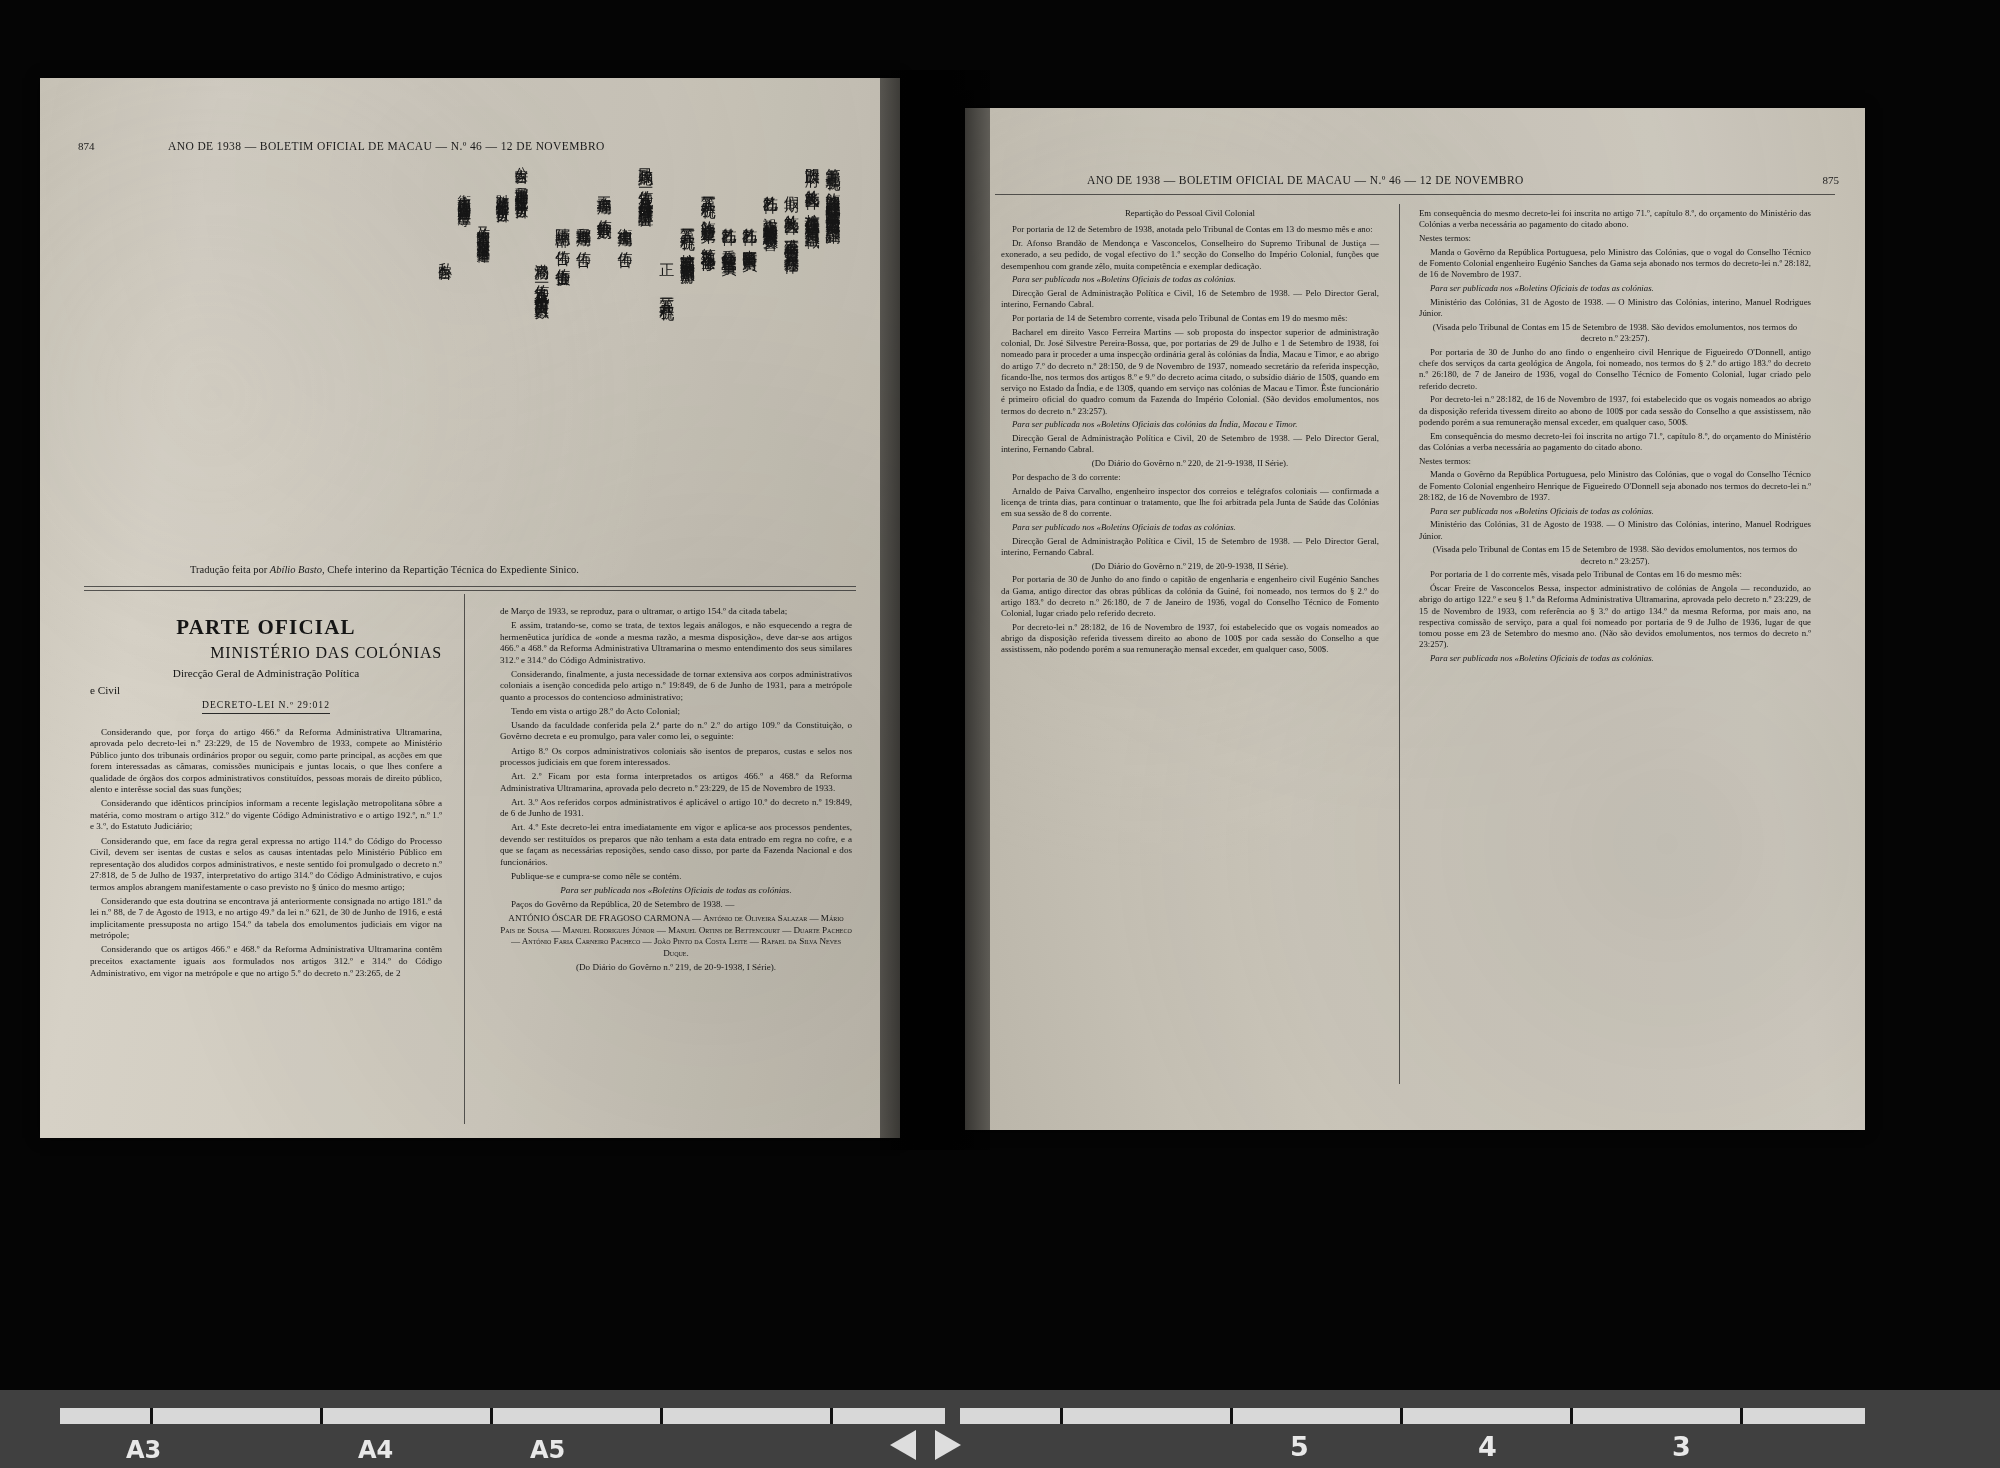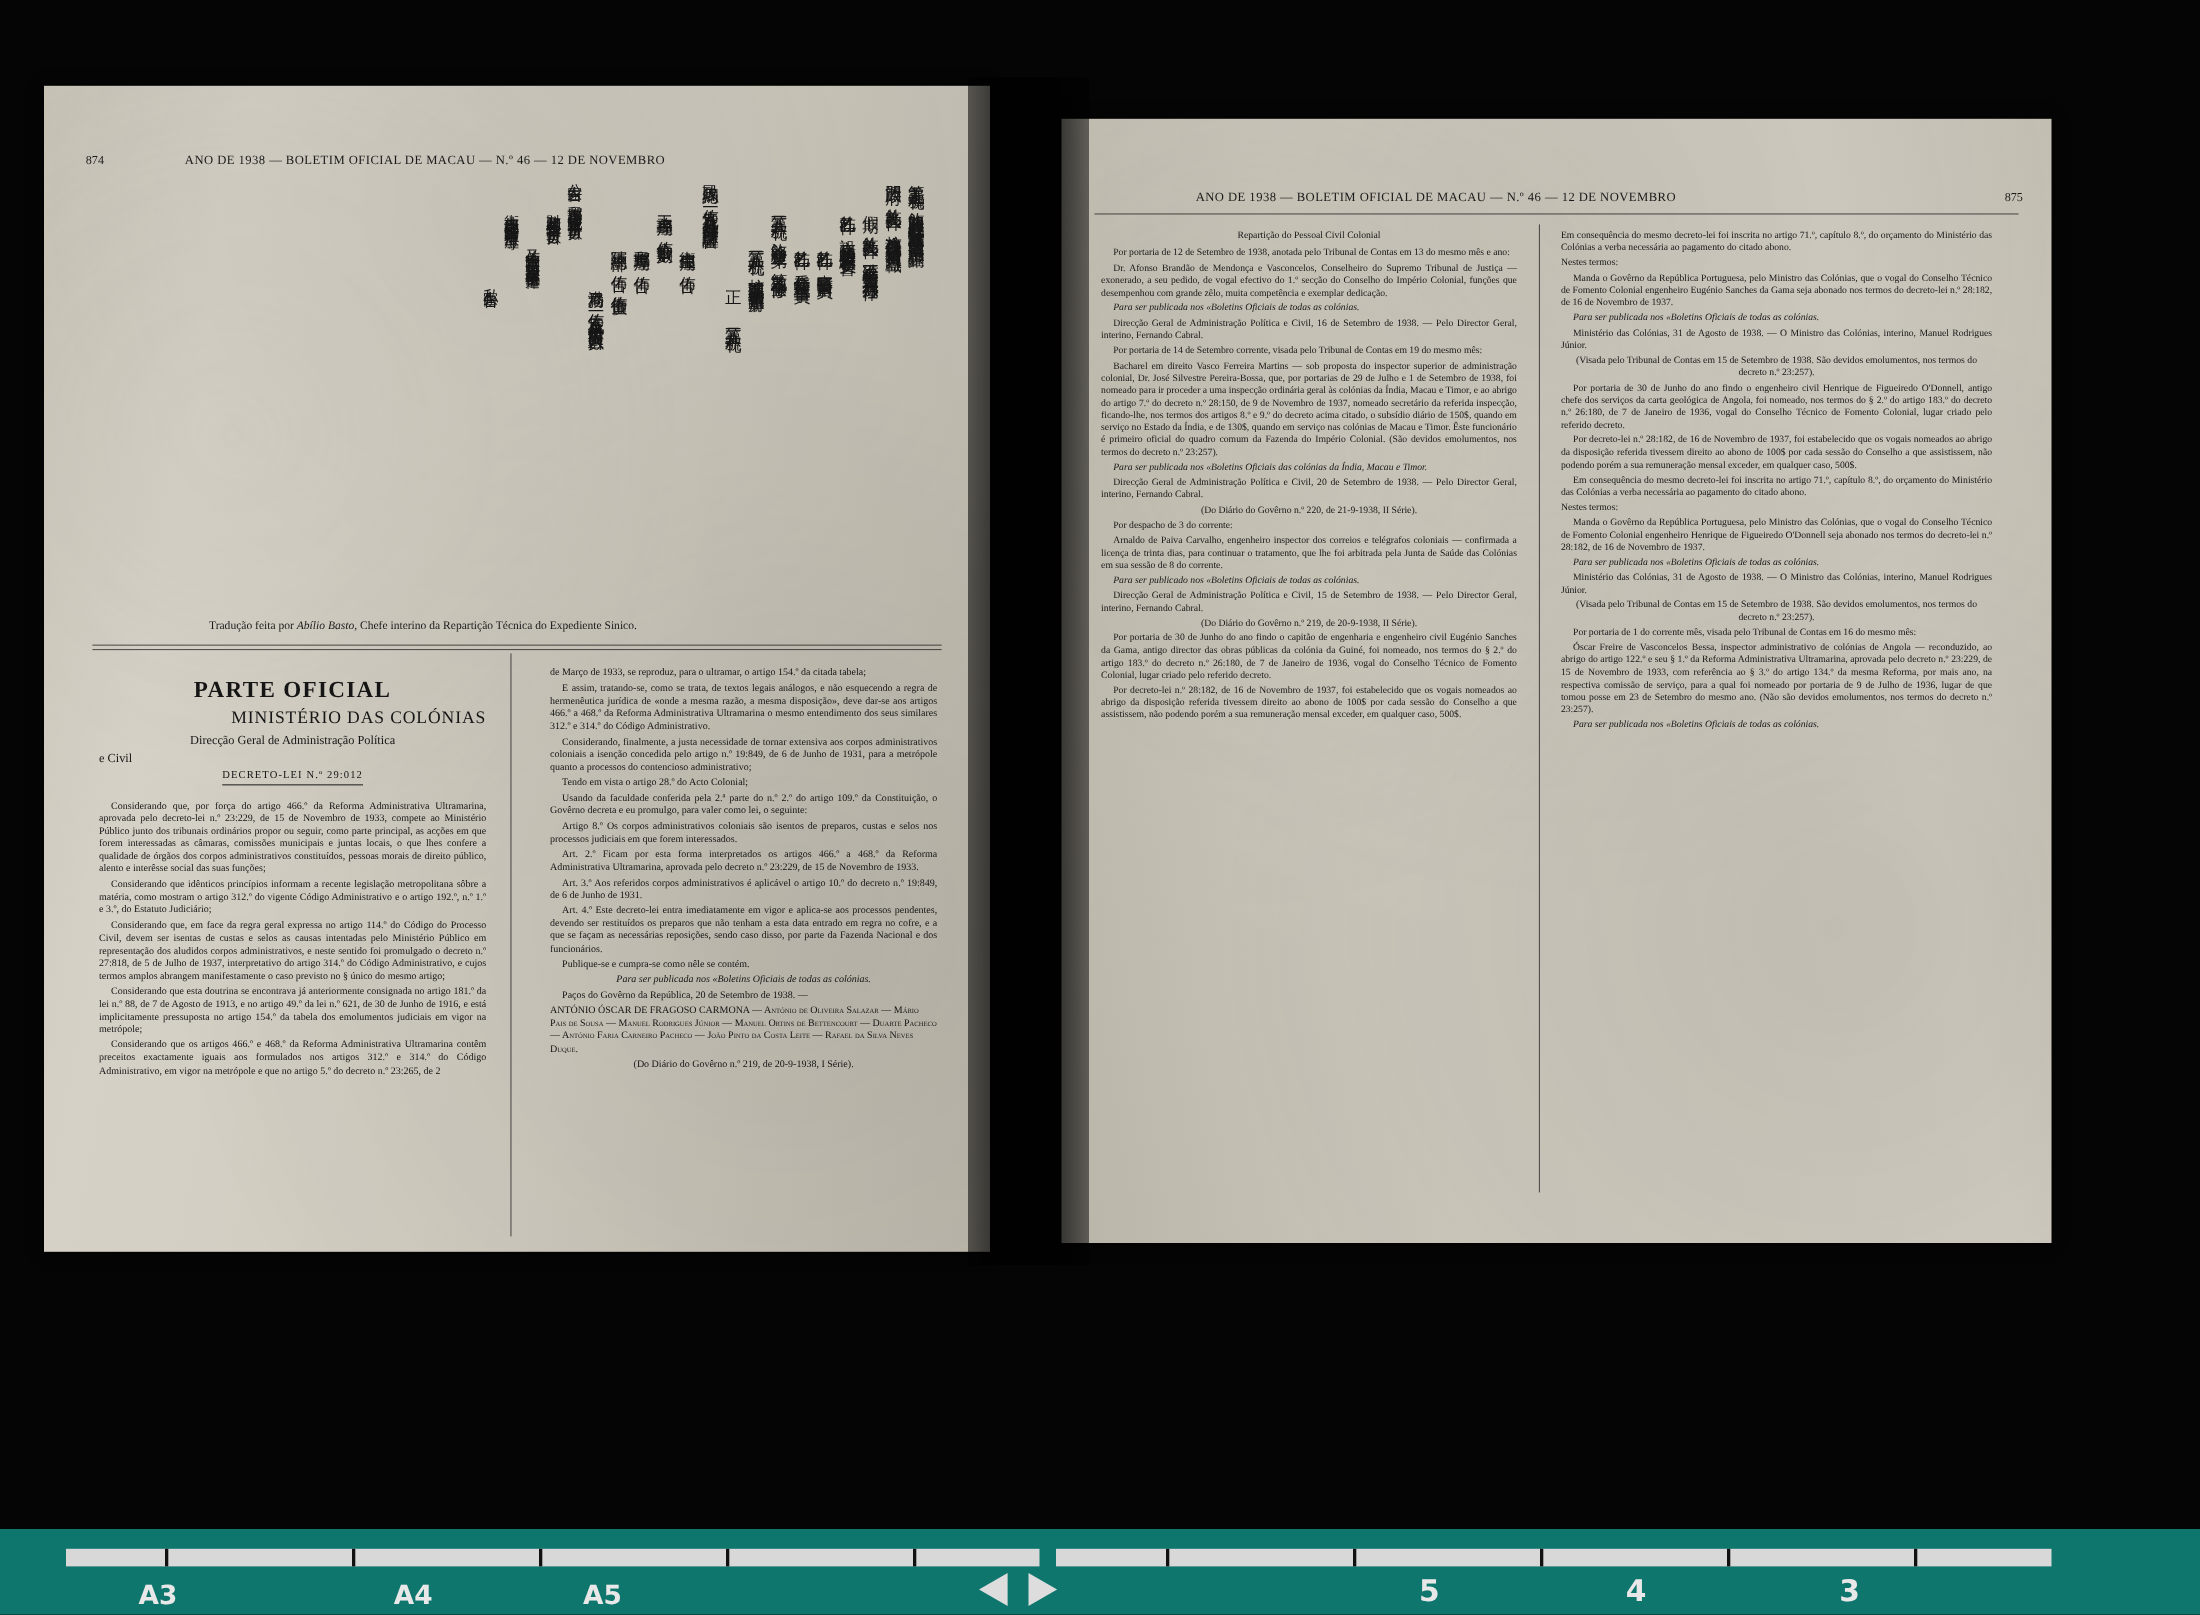--- a/index.html
+++ b/index.html
@@ -40,38 +40,38 @@
 
   #cjk-credit{position:absolute;left:150px;top:486px;width:620px;font-size:10.5px;color:#1b1b1b;text-align:left;}
   #cjk-credit i{font-style:italic;}
 
   .rule{position:absolute;background:#2a2a2a;height:1px;opacity:.75;}
   .col{position:absolute;top:0;font-size:9.1px;line-height:1.27;color:#151515;text-align:justify;}
   .col p{margin:0 0 2.5px 0;text-indent:11px;}
   .col p.noind{text-indent:0;}
   .col p.center{text-align:center;text-indent:0;}
   .col p.ital{font-style:italic;}
-  .col p.sig{text-align:left;text-indent:0;font-variant:small-caps;}
+  .col p.sig{text-align:center;text-indent:0;font-variant:small-caps;}
   .parte{font-size:21px;letter-spacing:1.2px;text-align:center;margin:0 0 14px 0;font-weight:600;}
   .minist{font-size:16px;letter-spacing:.8px;text-align:right;margin:0 0 7px 0;}
   .direc{font-size:11.2px;text-align:center;margin:0 0 3px 0;}
   .direc2{font-size:11.2px;text-align:left;margin:0 0 12px 0;}
   .decreto{font-size:9.6px;text-align:center;letter-spacing:1px;margin:0 0 7px 0;border-bottom:1px solid #2a2a2a;display:inline-block;padding-bottom:1px;}
   .decwrap{text-align:center;margin-bottom:6px;}
 
   
   .rcol{position:absolute;top:0;font-size:8.8px;line-height:1.28;color:#151515;text-align:justify;}
   .rcol p{margin:0 0 2.5px 0;text-indent:11px;}
   .rcol p.noind{text-indent:0;}
   .rcol p.center{text-align:center;text-indent:0;}
   .rcol p.ital{font-style:italic;text-indent:11px;}
   .rcol p.head{text-align:center;text-indent:0;margin-bottom:5px;}
 
   
-  #filmstrip{position:absolute;left:0;bottom:0;width:2000px;height:78px;background:#0f766e;}
+  #filmstrip{position:absolute;left:0;bottom:0;width:2000px;height:78px;background:#404040;}
   .tick-band{position:absolute;left:60px;bottom:44px;width:885px;height:16px;background:#d8d8d8;}
   .tick-band2{position:absolute;left:960px;bottom:44px;width:905px;height:16px;background:#d8d8d8;}
   .tick{position:absolute;bottom:44px;width:3px;height:16px;background:#111;}
   .rulnum{position:absolute;bottom:6px;font-family:"DejaVu Sans",sans-serif;font-size:27px;font-weight:700;color:#e8e8e8;}
   .arrow{position:absolute;bottom:8px;width:0;height:0;}
   .arrow.l{border-top:15px solid transparent;border-bottom:15px solid transparent;border-right:26px solid #ddd;}
   .arrow.r{border-top:15px solid transparent;border-bottom:15px solid transparent;border-left:26px solid #ddd;}
   .markA{position:absolute;bottom:4px;font-family:"DejaVu Sans",sans-serif;font-size:24px;font-weight:700;color:#e8e8e8;}
 
   

